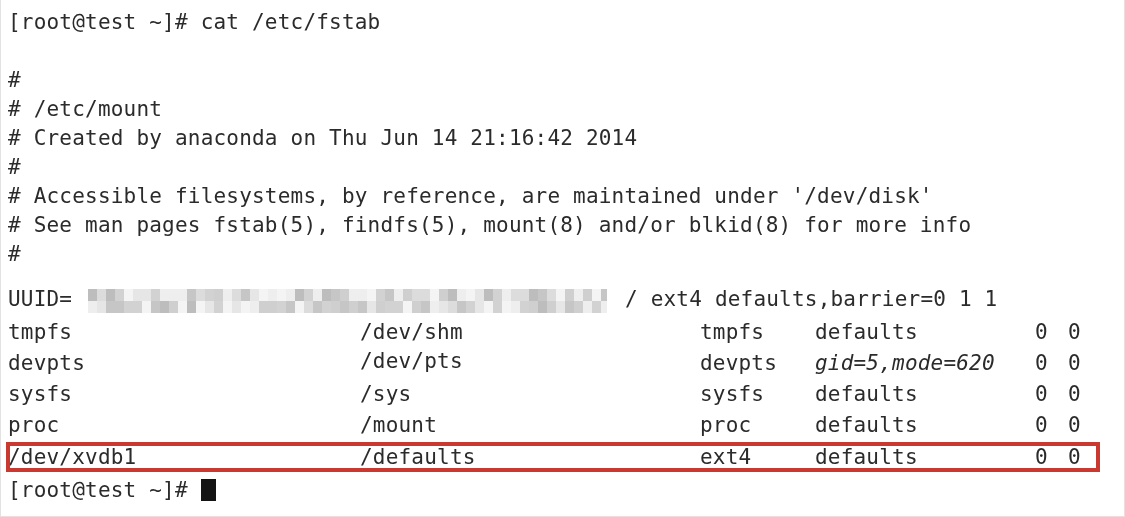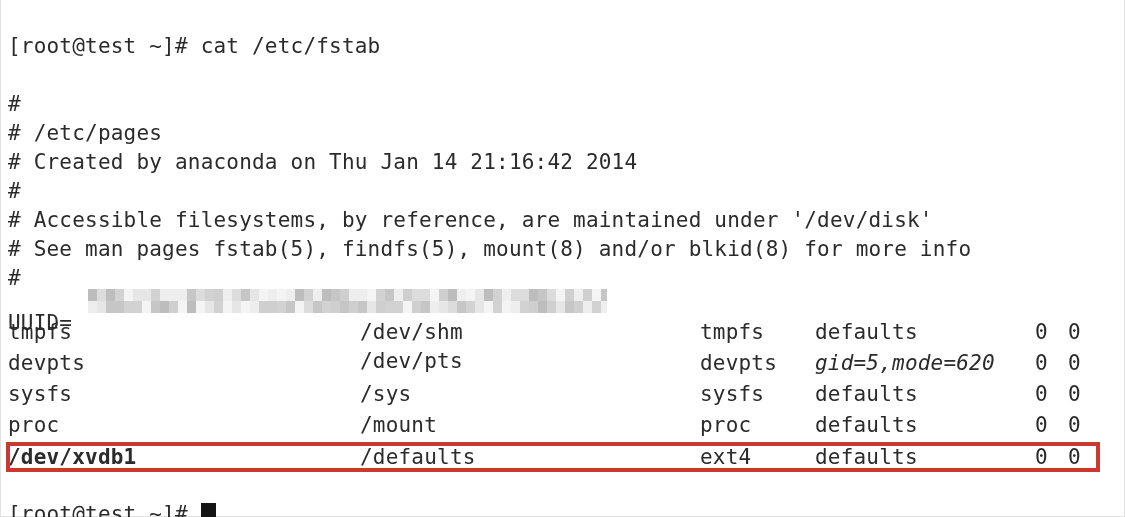--- a/index.html
+++ b/index.html
@@ -18,21 +18,20 @@
     line-height: 29px;
     color: #2b2b2b;
     letter-spacing: 0.2px;
   }
   .line {
     position: absolute;
     left: 8px;
     white-space: pre;
     height: 29px;
     line-height: 29px;
-    margin-top: 24px;
   }
   .col {
     position: absolute;
     white-space: pre;
     height: 29px;
     line-height: 29px;
   }
   .c-dev   { left: 8px; }
   .c-mount { left: 360px; }
   .c-type  { left: 700px; }
@@ -98,22 +97,22 @@
 
 <div id="terminal">
 
   <div class="edge-left"></div>
   <div class="edge-right"></div>
   <div class="edge-bottom"></div>
 
   <div class="line" style="top:8px;"><span>[root@test ~]# </span><span>cat /etc/fstab</span></div>
 
   <div class="line" style="top:66px;">#</div>
-  <div class="line" style="top:95px;"># /etc/pages</div>
-  <div class="line" style="top:124px;"># Created by anaconda on Thu Jan 14 21:16:42 2014</div>
+  <div class="line" style="top:95px;"># /etc/mount</div>
+  <div class="line" style="top:124px;"># Created by anaconda on Thu Jun 14 21:16:42 2014</div>
   <div class="line" style="top:153px;">#</div>
   <div class="line" style="top:182px;"># Accessible filesystems, by reference, are maintained under '/dev/disk'</div>
   <div class="line" style="top:211px;"># See man pages fstab(5), findfs(5), mount(8) and/or blkid(8) for more info</div>
   <div class="line" style="top:240px;">#</div>
 
   <div class="line" style="top:285px;">UUID=</div>
   <div class="redaction" id="redaction">
       <div class="blk" style="left: 0px; top: 0px; width: 9px; height: 12px; background: rgb(189, 189, 189);"></div>
       <div class="blk" style="left: 9px; top: 0px; width: 9px; height: 12px; background: rgb(220, 220, 220);"></div>
       <div class="blk" style="left: 18px; top: 0px; width: 9px; height: 12px; background: rgb(189, 189, 189);"></div>
@@ -224,20 +223,21 @@
       <div class="blk" style="left: 441px; top: 12px; width: 9px; height: 12px; background: rgb(207, 207, 207);"></div>
       <div class="blk" style="left: 450px; top: 12px; width: 9px; height: 12px; background: rgb(189, 189, 189);"></div>
       <div class="blk" style="left: 459px; top: 12px; width: 9px; height: 12px; background: rgb(207, 207, 207);"></div>
       <div class="blk" style="left: 468px; top: 12px; width: 9px; height: 12px; background: rgb(230, 230, 230);"></div>
       <div class="blk" style="left: 477px; top: 12px; width: 9px; height: 12px; background: rgb(198, 198, 198);"></div>
       <div class="blk" style="left: 486px; top: 12px; width: 9px; height: 12px; background: rgb(207, 207, 207);"></div>
       <div class="blk" style="left: 495px; top: 12px; width: 9px; height: 12px; background: rgb(238, 238, 238);"></div>
       <div class="blk" style="left: 504px; top: 12px; width: 9px; height: 12px; background: rgb(210, 210, 210);"></div>
       <div class="blk" style="left: 513px; top: 12px; width: 9px; height: 12px; background: rgb(238, 238, 238);"></div>
     </div>
+  <div class="line" style="top:285px; left:625px;">/ ext4 defaults,barrier=0 1 1</div>
 
   <div>
     <div class="col c-dev" style="top:318px;">tmpfs</div>
     <div class="col c-mount" style="top:318px;">/dev/shm</div>
     <div class="col c-type" style="top:318px;">tmpfs</div>
     <div class="col c-opts" style="top:318px;">defaults</div>
     <div class="col c-dump" style="top:318px;">0</div>
     <div class="col c-pass" style="top:318px;">0</div>
   </div>
 
@@ -262,21 +262,21 @@
   <div>
     <div class="col c-dev" style="top:411px;">proc</div>
     <div class="col c-mount" style="top:411px;">/mount</div>
     <div class="col c-type" style="top:411px;">proc</div>
     <div class="col c-opts" style="top:411px;">defaults</div>
     <div class="col c-dump" style="top:411px;">0</div>
     <div class="col c-pass" style="top:411px;">0</div>
   </div>
 
   <div>
-    <div class="col c-dev" style="top:443px;font-weight:bold;">/dev/xvdb1</div>
+    <div class="col c-dev" style="top:443px;">/dev/xvdb1</div>
     <div class="col c-mount" style="top:443px;">/defaults</div>
     <div class="col c-type" style="top:443px;">ext4</div>
     <div class="col c-opts" style="top:443px;">defaults</div>
     <div class="col c-dump" style="top:443px;">0</div>
     <div class="col c-pass" style="top:443px;">0</div>
   </div>
 
   <div class="highlight-box"></div>
 
   <div class="line" style="top:476px;"><span>[root@test ~]# </span><span class="cursor"></span></div>

